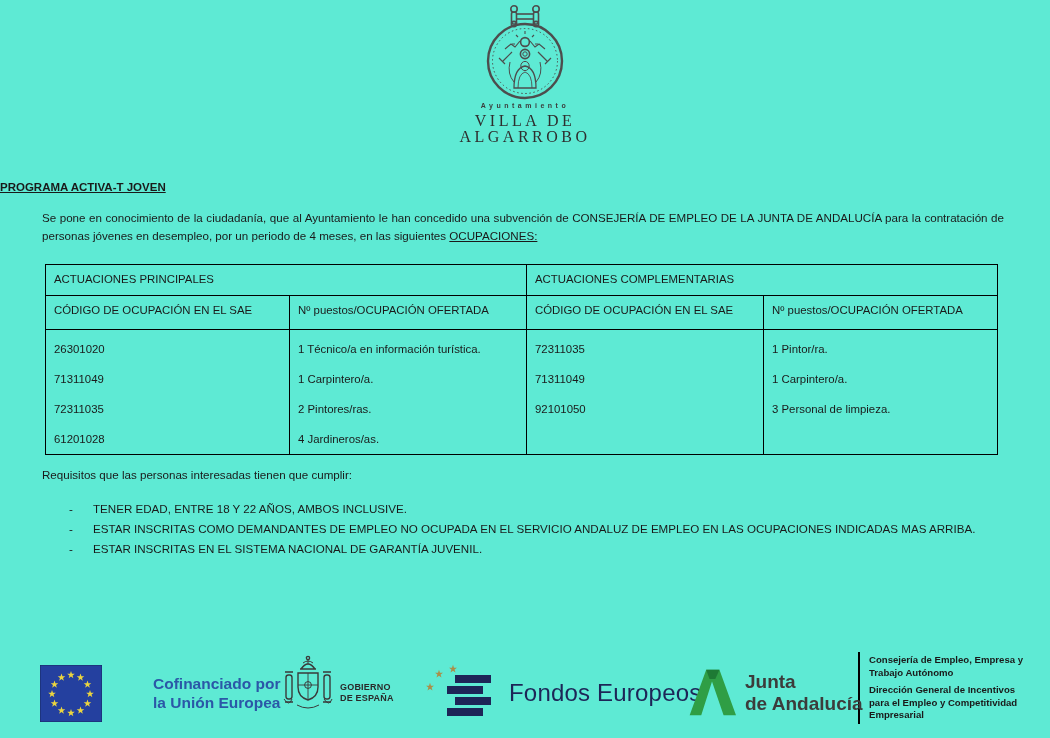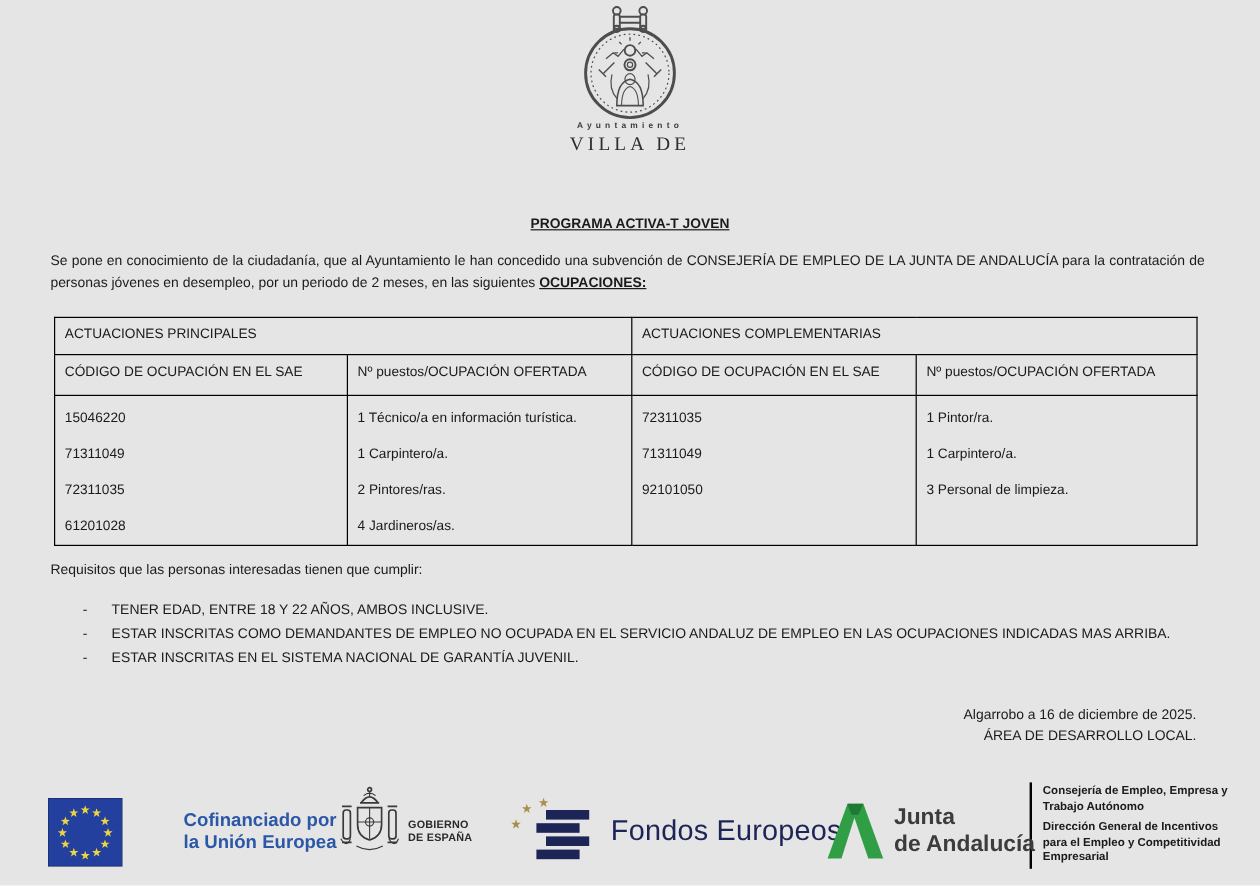--- a/index.html
+++ b/index.html
@@ -1,37 +1,37 @@
 <!DOCTYPE html>
 <html><head>
 <meta charset="utf-8">
 <style>
   * { margin: 0; padding: 0; box-sizing: border-box; }
   html,body { background:#ffffff; }
   .page {
     position: relative;
     width: 1050px; height: 738px;
-    background: #e5e5e5;
+    background: #5eead4;
     font-family: "Liberation Sans", sans-serif;
     color: #1a1a1a;
     overflow: hidden;
   }
   
   .seal-wrap { position:absolute; top:4px; left:0; width:100%; text-align:center; }
   .seal-svg { display:block; margin:0 auto; }
   .seal-caption { font-size:7px; letter-spacing:3.5px; color:#3c3c3c; margin-top:2px; font-weight:bold; }
   .org-name { font-family:"Liberation Serif", serif; font-size:16px; letter-spacing:3.5px; color:#2e2e2e; line-height:16px; margin-top:4px; }
   
-  .doc-title { position:absolute; top:181px; left:0; width:100%; text-align:center;
+  .doc-title { position:absolute; top:181px; left:0; width:100%; text-align:left;
                font-size:11.5px; font-weight:bold; }
   .doc-title span { text-decoration: underline; }
   
   .intro { position:absolute; top:209px; left:42px; width:962px;
            font-size:11.6px; line-height:18px; text-align:justify; }
-  .intro b u { font-weight:bold; }
+  .intro b u { font-weight:normal; }
   
   .tbl { position:absolute; top:264px; left:45px; border-collapse:collapse; table-layout:fixed; }
   .tbl td { border:1px solid #000; font-size:11.4px; vertical-align:top; padding:0 0 0 8px; }
   .tbl tr.t-title td { height:31px; padding-top:8px; }
   .tbl tr.t-head td  { height:34px; padding-top:8px; }
   .tbl tr.t-body td  { height:118px; padding-top:4px; }
   .cl { line-height:30px; height:30px; white-space:nowrap; overflow:visible; }
   
   .req-intro { position:absolute; top:468px; left:42px; font-size:11.6px; }
   .req-list { position:absolute; top:499px; left:42px; width:955px; list-style:none; }
@@ -84,27 +84,28 @@
 
       <path d="M44 84 q0 -20 11 -22 q11 2 11 22 Z" stroke-width="1.3"></path>
       <path d="M48 84 q0 -14 7 -16 q7 2 7 16" stroke-width="0.9"></path>
       <ellipse cx="55" cy="62" rx="4.2" ry="4.6" stroke-width="1"></ellipse>
 
       <path d="M33 57 l9 -9 M29 54 l6 6 M77 57 l-9 -9 M81 54 l-6 6" stroke-width="1.2"></path>
       <path d="M40 58 q-3 12 4 20 M70 58 q3 12 -4 20" stroke-width="1"></path>
     </svg>
     <div class="seal-caption">Ayuntamiento</div>
     <div class="org-name">VILLA DE</div>
+    <div class="org-name" style="margin-top:0;">ALGARROBO</div>
   </div>
 
   <div class="doc-title">
     <span>PROGRAMA ACTIVA-T JOVEN</span>
   </div>
 
-  <p class="intro"><span>Se pone en conocimiento de la ciudadanía, que al Ayuntamiento le han concedido una subvención de CONSEJERÍA DE EMPLEO DE LA JUNTA DE ANDALUCÍA para la contratación de personas jóvenes en desempleo, por un periodo de 2 meses, en las siguientes </span><b><u>OCUPACIONES:</u></b></p>
+  <p class="intro"><span>Se pone en conocimiento de la ciudadanía, que al Ayuntamiento le han concedido una subvención de CONSEJERÍA DE EMPLEO DE LA JUNTA DE ANDALUCÍA para la contratación de personas jóvenes en desempleo, por un periodo de 4 meses, en las siguientes </span><b><u>OCUPACIONES:</u></b></p>
 
   <table class="tbl">
     <colgroup>
       <col style="width:244px">
         <col style="width:237px">
         <col style="width:237px">
         <col style="width:234px">
     </colgroup>
     <tbody>
         <tr class="t-title">
@@ -112,21 +113,21 @@
       <td colspan="2">ACTUACIONES COMPLEMENTARIAS</td>
     </tr>
     <tr class="t-head">
       <td>CÓDIGO DE OCUPACIÓN EN EL SAE</td>
       <td>Nº puestos/OCUPACIÓN OFERTADA</td>
       <td>CÓDIGO DE OCUPACIÓN EN EL SAE</td>
       <td>Nº puestos/OCUPACIÓN OFERTADA</td>
     </tr>
     <tr class="t-body">
       <td>
-        <div class="cl">15046220</div>
+        <div class="cl">26301020</div>
         <div class="cl">71311049</div>
         <div class="cl">72311035</div>
         <div class="cl">61201028</div>
       </td>
       <td>
         <div class="cl">1 Técnico/a en información turística.</div>
         <div class="cl">1 Carpintero/a.</div>
         <div class="cl">2 Pintores/ras.</div>
         <div class="cl">4 Jardineros/as.</div>
       </td>
@@ -146,24 +147,20 @@
   </tbody>
     </table>
 
   <p class="req-intro">Requisitos que las personas interesadas tienen que cumplir:</p>
   <ul class="req-list">
     <li>TENER EDAD, ENTRE 18 Y 22 AÑOS, AMBOS INCLUSIVE.</li>
     <li>ESTAR INSCRITAS COMO DEMANDANTES DE EMPLEO NO OCUPADA EN EL SERVICIO ANDALUZ DE EMPLEO EN LAS OCUPACIONES INDICADAS MAS ARRIBA.</li>
     <li>ESTAR INSCRITAS EN EL SISTEMA NACIONAL DE GARANTÍA JUVENIL.</li>
   </ul>
 
-  <div class="signature">
-    <div>Algarrobo a 16 de diciembre de 2025.</div>
-    <div>ÁREA DE DESARROLLO LOCAL.</div>
-  </div>
 
   <div class="footer">
 
     <div class="fgroup f-eu">
       <svg width="62" height="57" viewBox="0 0 62 57">
         <defs>
           <polygon id="star" points="0,-4 0.94,-1.29 3.8,-1.24 1.52,0.49 2.35,3.24 0,1.6 -2.35,3.24 -1.52,0.49 -3.8,-1.24 -0.94,-1.29" fill="#ecd53f"></polygon>
         </defs>
         <rect x="0" y="0" width="62" height="57" fill="#24409f" stroke="#16295e" stroke-width="1"></rect>
         <use href="#star" transform="translate(31,10)"></use>

